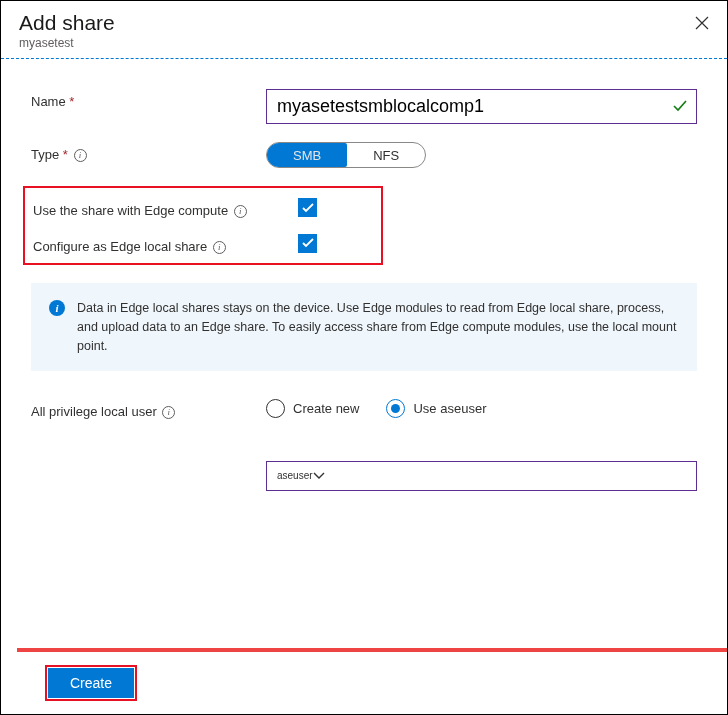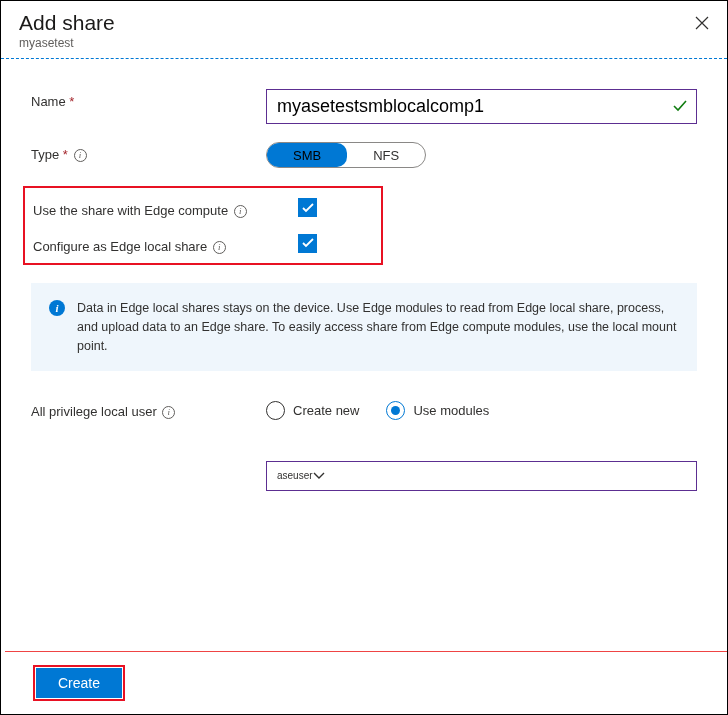--- a/index.html
+++ b/index.html
@@ -109,22 +109,22 @@
     }
     .seg-opt {
       padding: 3px 26px;
       font-size: 13px;
       display: flex;
       align-items: center;
       cursor: pointer;
     }
     .seg-opt.active {
       background: #0078d4;
-      color: #000000;
-      border-radius: 10px;
+      color: #e5e5e5;
+      border-radius: 2px;
     }
     .checkbox-box {
       width: 19px;
       height: 19px;
       background: #0078d4;
       display: inline-flex;
       align-items: center;
       justify-content: center;
       color: #fff;
       font-size: 13px;
@@ -206,23 +206,23 @@
       align-items: center;
       cursor: pointer;
       margin-top: 22px;
     }
     .chevron {
       font-size: 12px;
     }
     .footer {
       position: absolute;
       bottom: 0;
-      left: 4px;
+      left: 16px;
       right: 0;
-      border-top: 1px solid #ef4444;
+      border-top: 4px solid #ef4444;
       padding: 13px 28px;
     }
     .create-btn-wrap {
       border: 2px solid #e81123;
       display: inline-block;
       padding: 1px;
     }
     .create-btn {
       background: #0078d4;
       color: #fff;
@@ -306,36 +306,36 @@
       </div>
     </div>
   </div>
 
   <div class="info-banner">
     <div class="info-banner-icon">i</div>
     <div class="info-banner-text">Data in Edge local shares stays on the device. Use Edge modules to read from Edge local share, process, and upload data to an Edge share. To easily access share from Edge compute modules, use the local mount point.</div>
   </div>
 
 
-  <div class="form-row" style="align-items:center;">
+  <div class="form-row" style="">
     <div class="form-label">
       <span>All privilege local user</span>
       <span class="info-icon">i</span>
     </div>
     <div class="form-control">
       <div class="radio-group">
         <div class="radio-opt">
           <span class="radio-circle"></span>
           <span>Create new</span>
         </div>
         <div class="radio-opt">
           <span class="radio-circle selected">
               <span class="radio-dot"></span>
             </span>
-          <span>Use modules</span>
+          <span>Use aseuser</span>
         </div>
       </div>
     </div>
   </div>
 
   <div class="form-row">
     <div class="form-label"></div>
     <div class="form-control">
       <div class="select-box">
         <span>aseuser</span>

